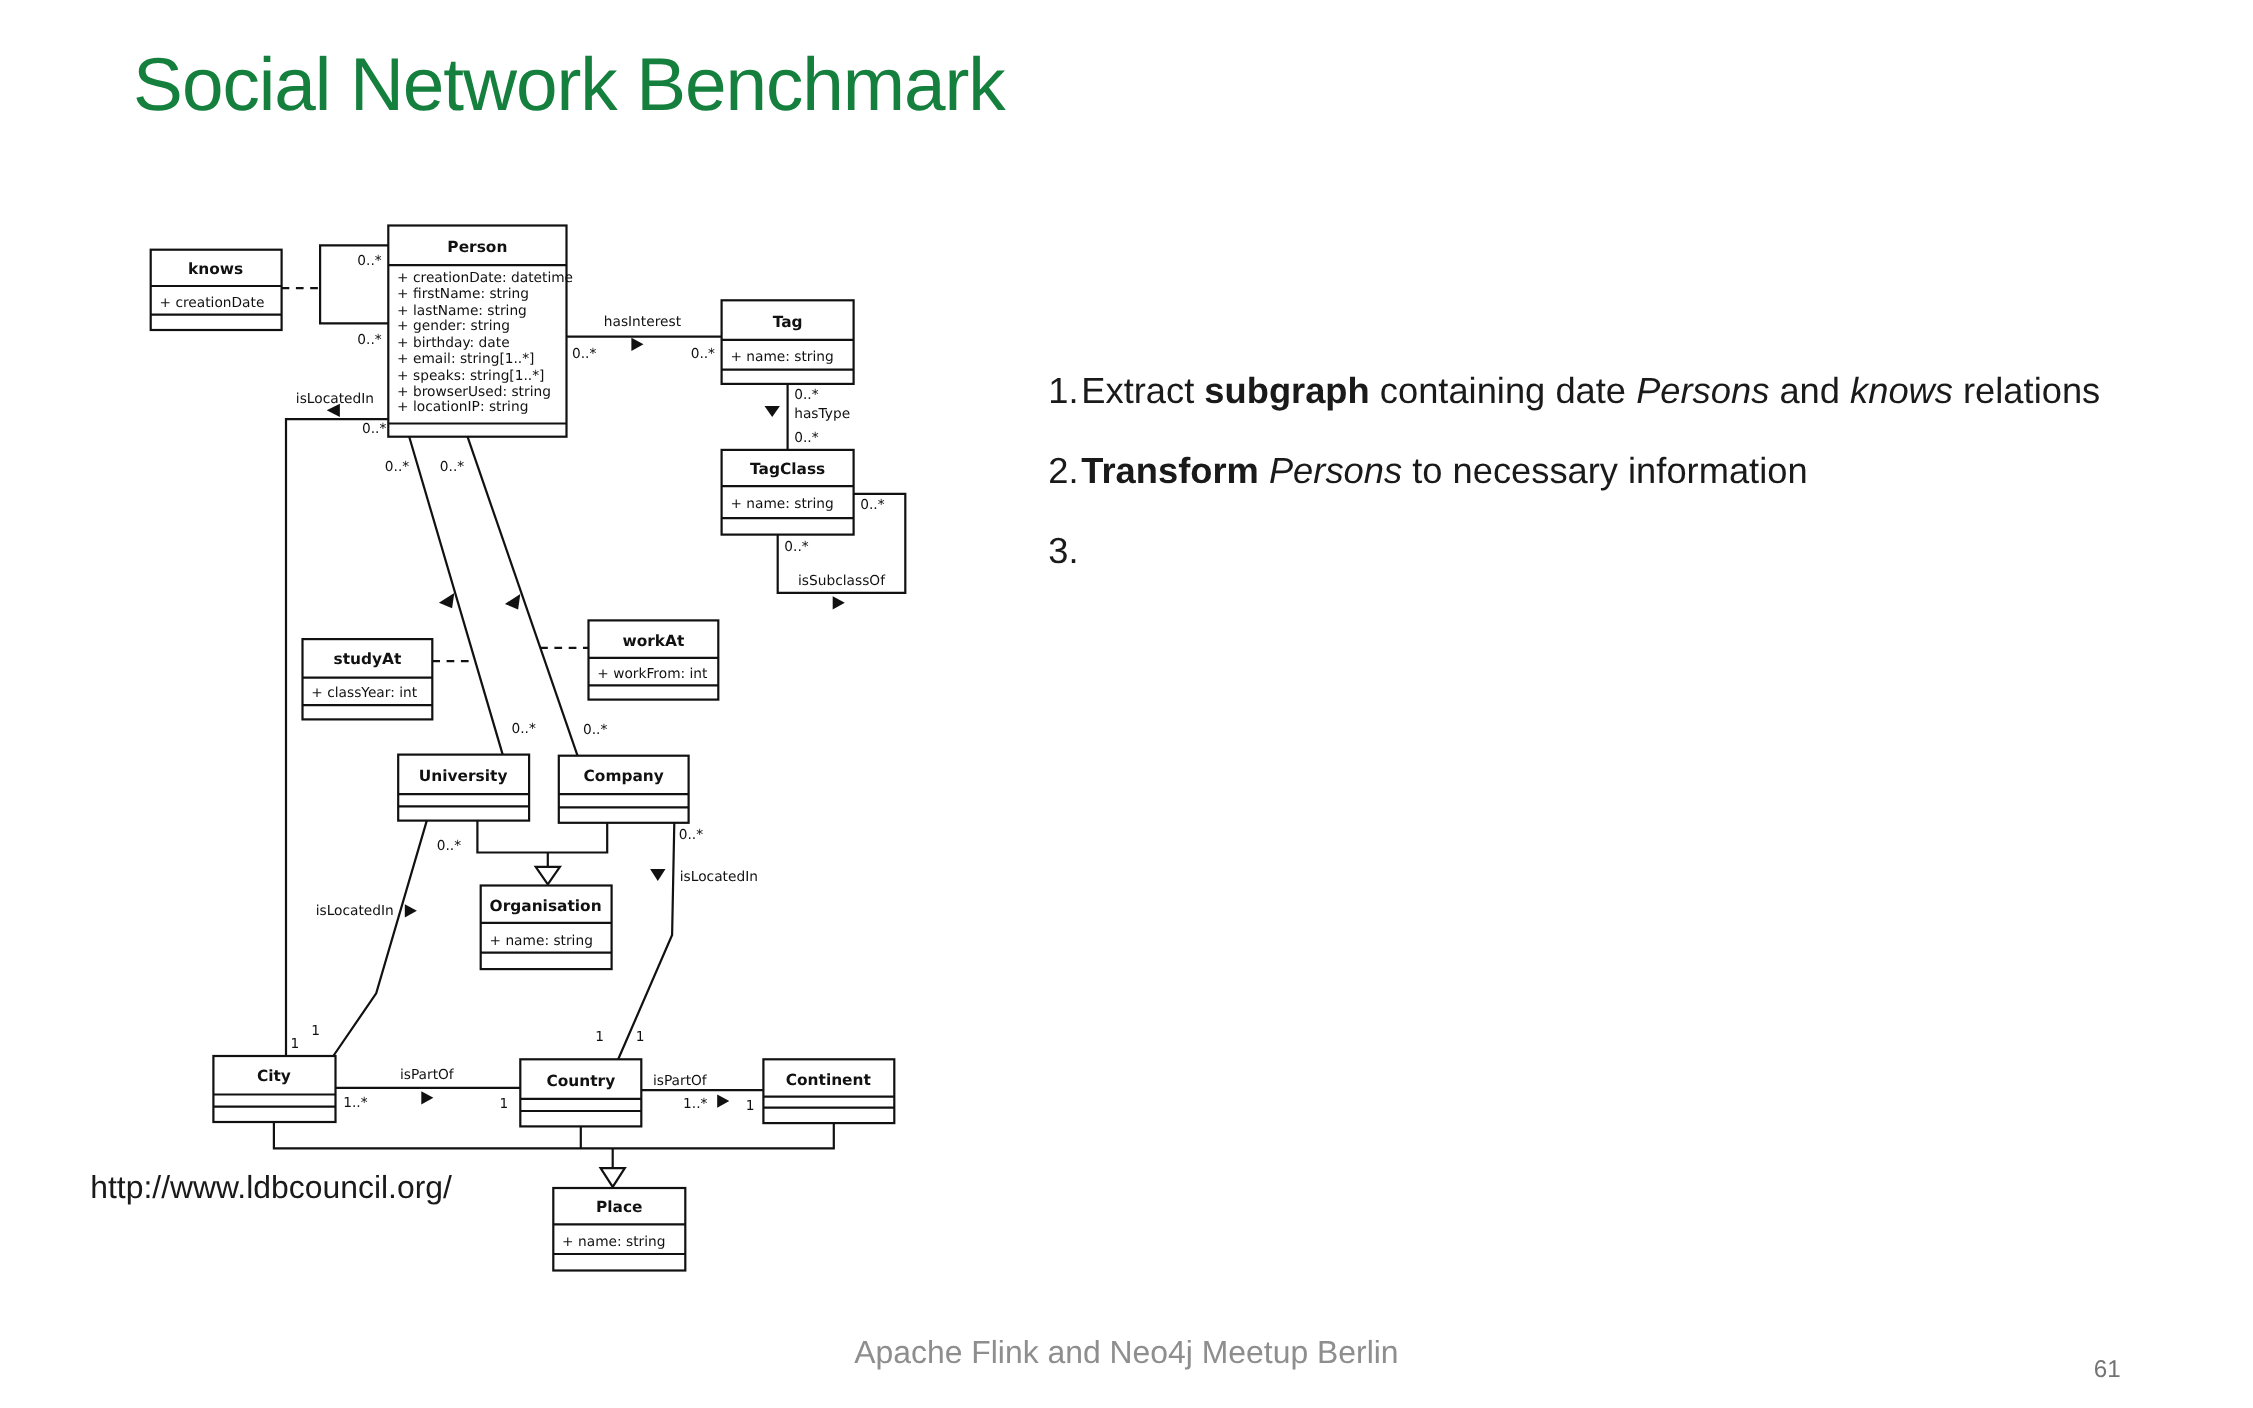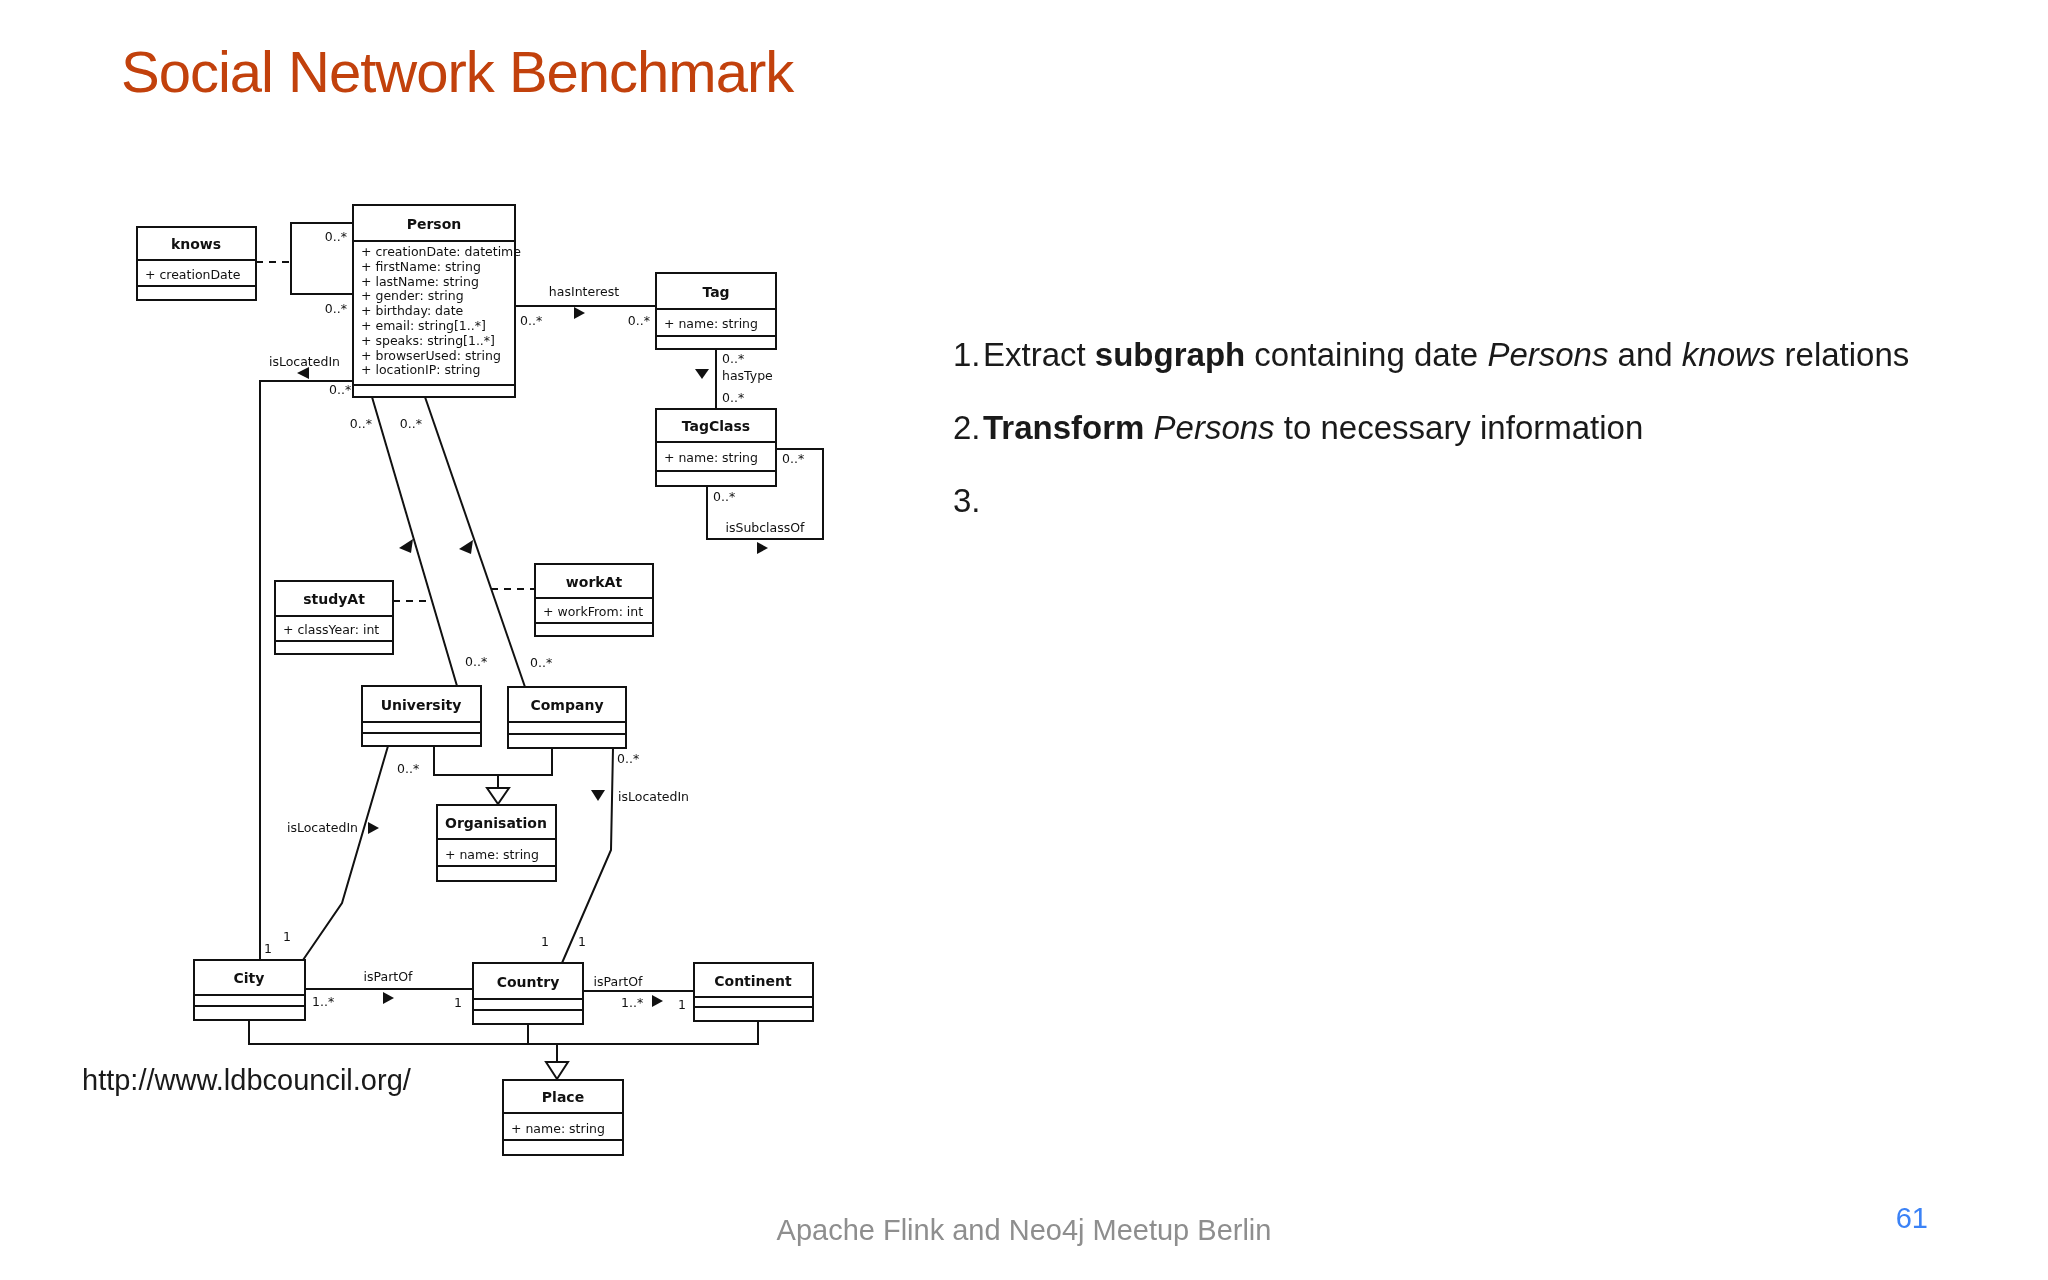--- a/index.html
+++ b/index.html
@@ -1,22 +1,22 @@
 <!DOCTYPE html>
 <html><head>
 <meta charset="utf-8">
 <style>
   html,body{margin:0;padding:0}
   body{
     width:2048px;height:1280px;position:relative;background:#ffffff;
     font-family:"Liberation Sans",sans-serif;color:#111;overflow:hidden;
   }
   .slide-title{
-    position:absolute;left:121px;top:42px;font-size:58px;line-height:1.05;
-    color:#c2410c;letter-spacing:-1px;white-space:nowrap;
+    position:absolute;left:121px;top:42px;font-size:68px;line-height:1.05;
+    color:#15803d;letter-spacing:-1px;white-space:nowrap;
   }
   
   svg.diagram{position:absolute;left:0;top:0}
   svg.diagram text{font-family:"DejaVu Sans",sans-serif;fill:#111}
   svg.diagram .t{font-size:14px;font-weight:bold}
   svg.diagram .a{font-size:12.5px}
   svg.diagram .m{font-size:12.5px}
   svg.diagram .r{font-size:12.5px}
   svg.diagram rect.cls{fill:#fff;stroke:#111;stroke-width:2}
   svg.diagram line, svg.diagram polyline{stroke:#111;stroke-width:2;fill:none}
@@ -24,21 +24,21 @@
   svg.diagram polygon.f{fill:#111;stroke:none}
   svg.diagram polygon.h{fill:#fff;stroke:#111;stroke-width:2}
   
   .steps{position:absolute;left:953px;top:336px;font-size:33px;line-height:37px;color:#1a1a1a}
   .step{display:flex;margin-bottom:36px}
   .step .num{width:30px;flex:none}
   .step b{font-weight:700}
   .step i{}
   .url{position:absolute;left:82px;top:1064px;font-size:29px;color:#1a1a1a}
   .footer-text{position:absolute;left:0;top:1214px;width:100%;text-align:center;font-size:29px;color:#8e8e8e}
-  .page-number{position:absolute;right:120px;top:1202px;font-size:29px;color:#3b82f6}
+  .page-number{position:absolute;right:120px;top:1232px;font-size:22px;color:#737373}
 </style>
 </head>
 <body>
 
 <div class="slide-title">Social Network Benchmark</div>
 
 <svg class="diagram" width="2048" height="1280" viewBox="0 0 2048 1280" xmlns="http://www.w3.org/2000/svg">
 
   <g>
     <polyline points="353,223 291,223 291,294 353,294"></polyline>

